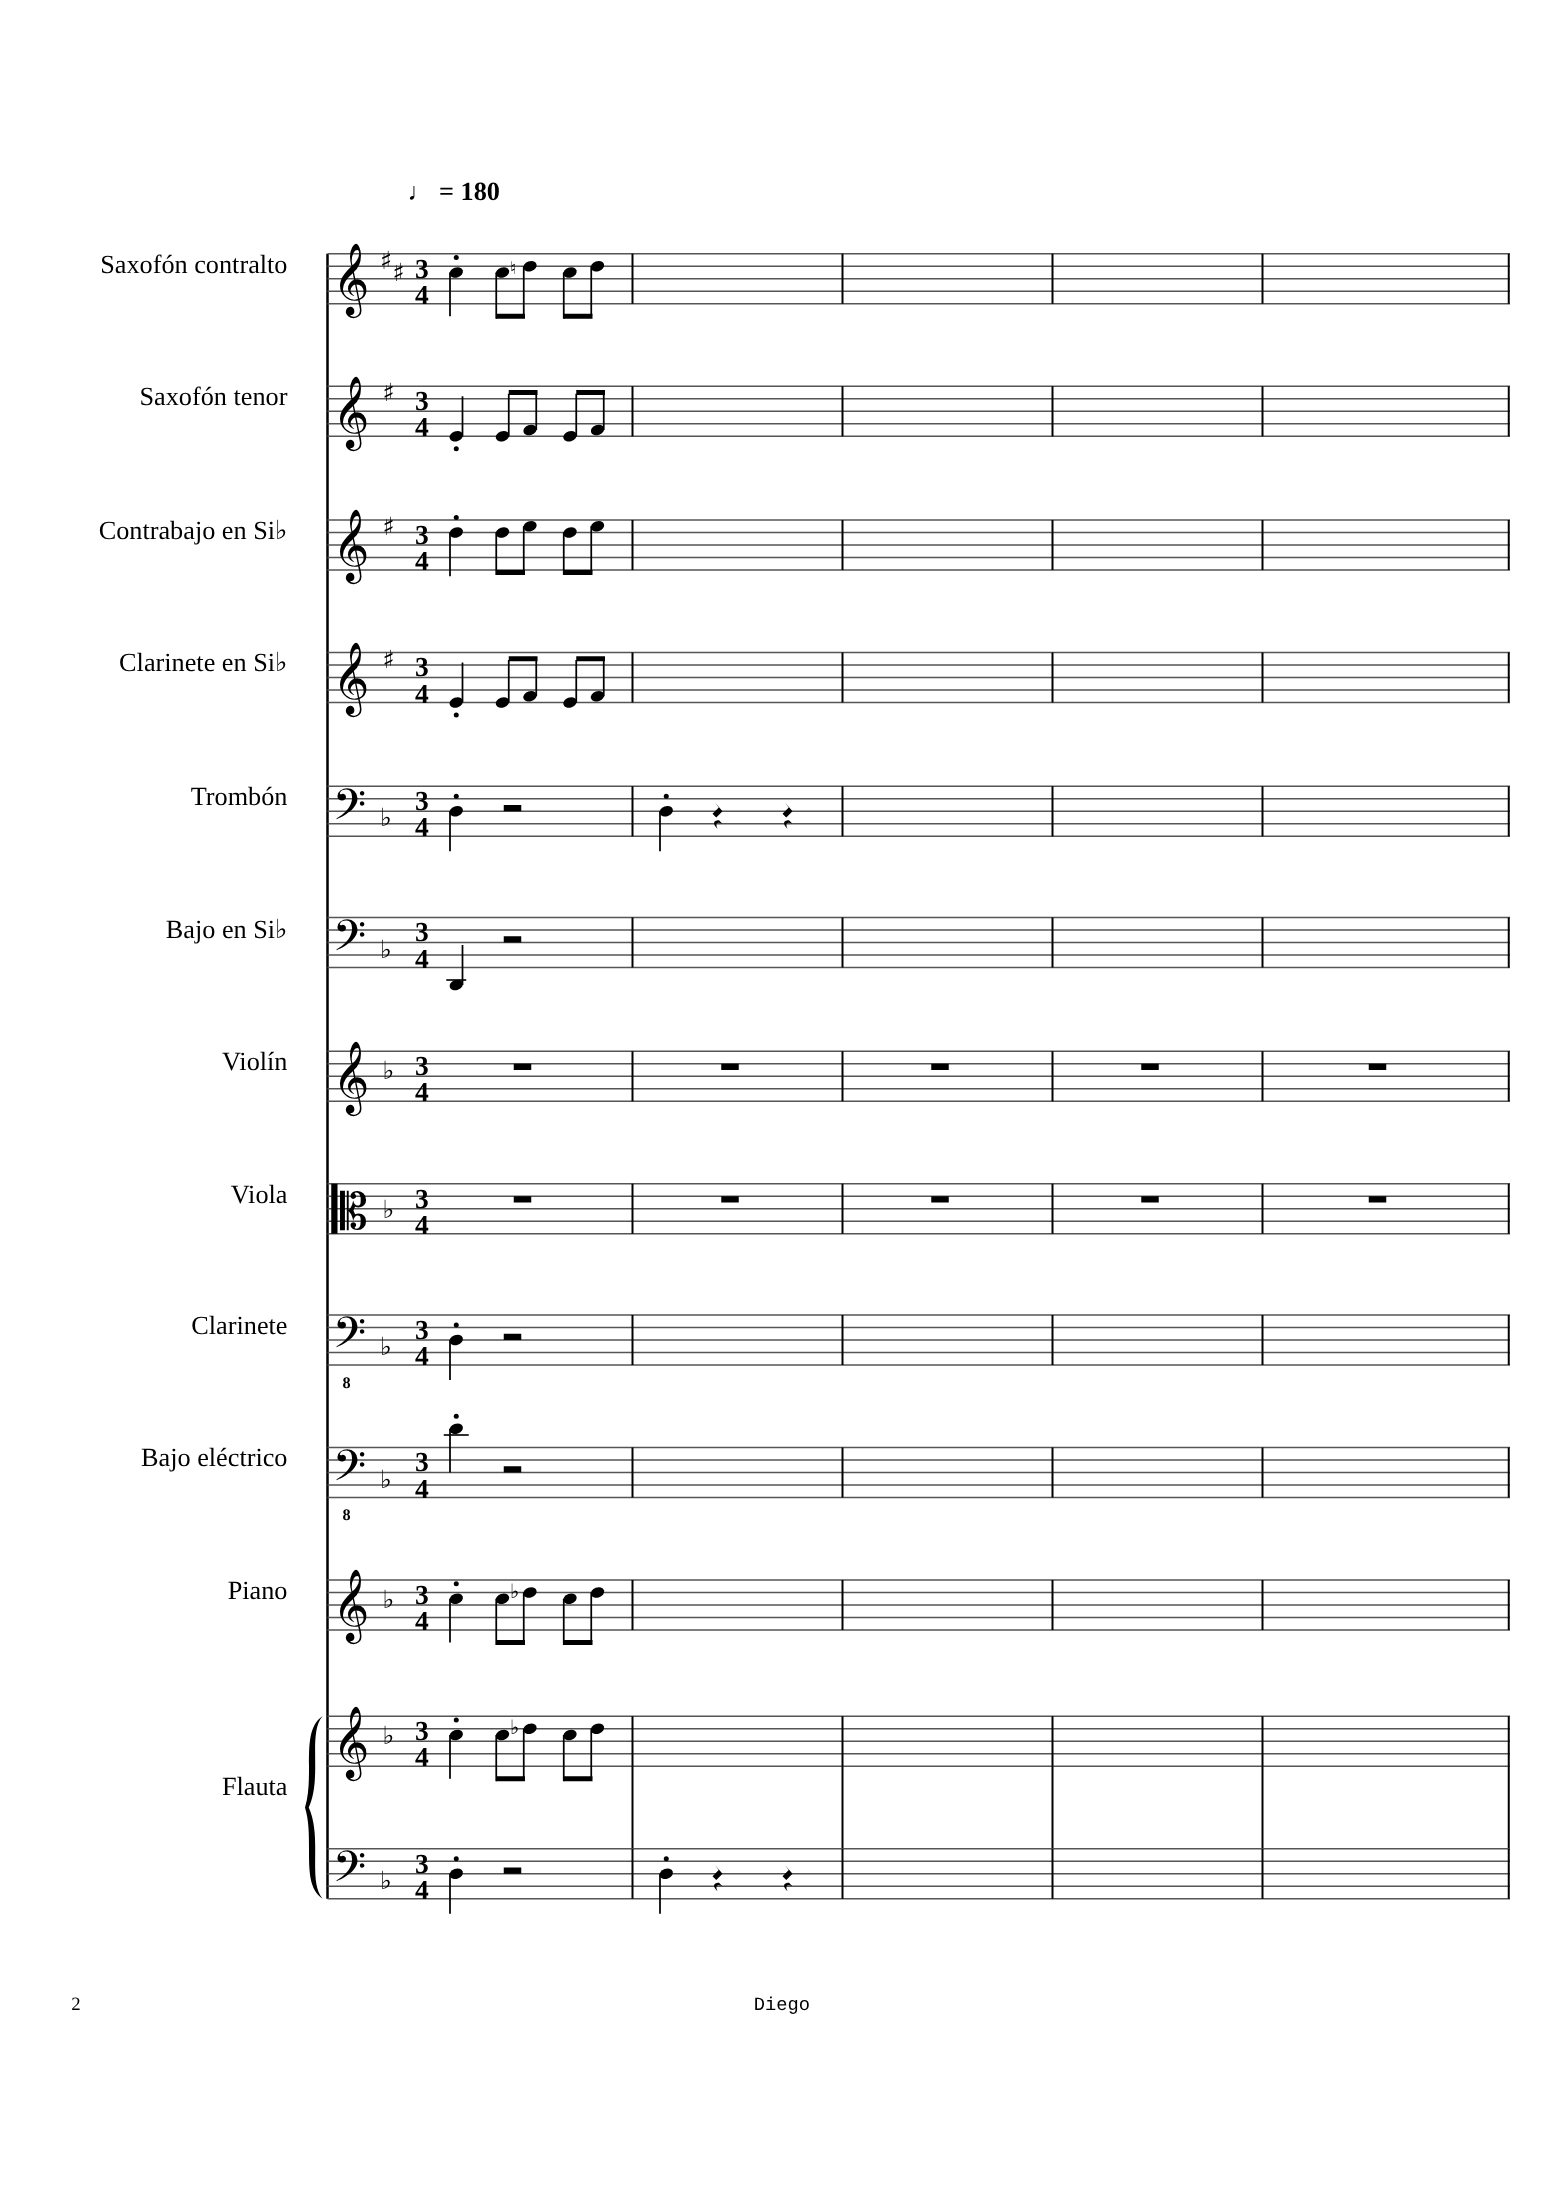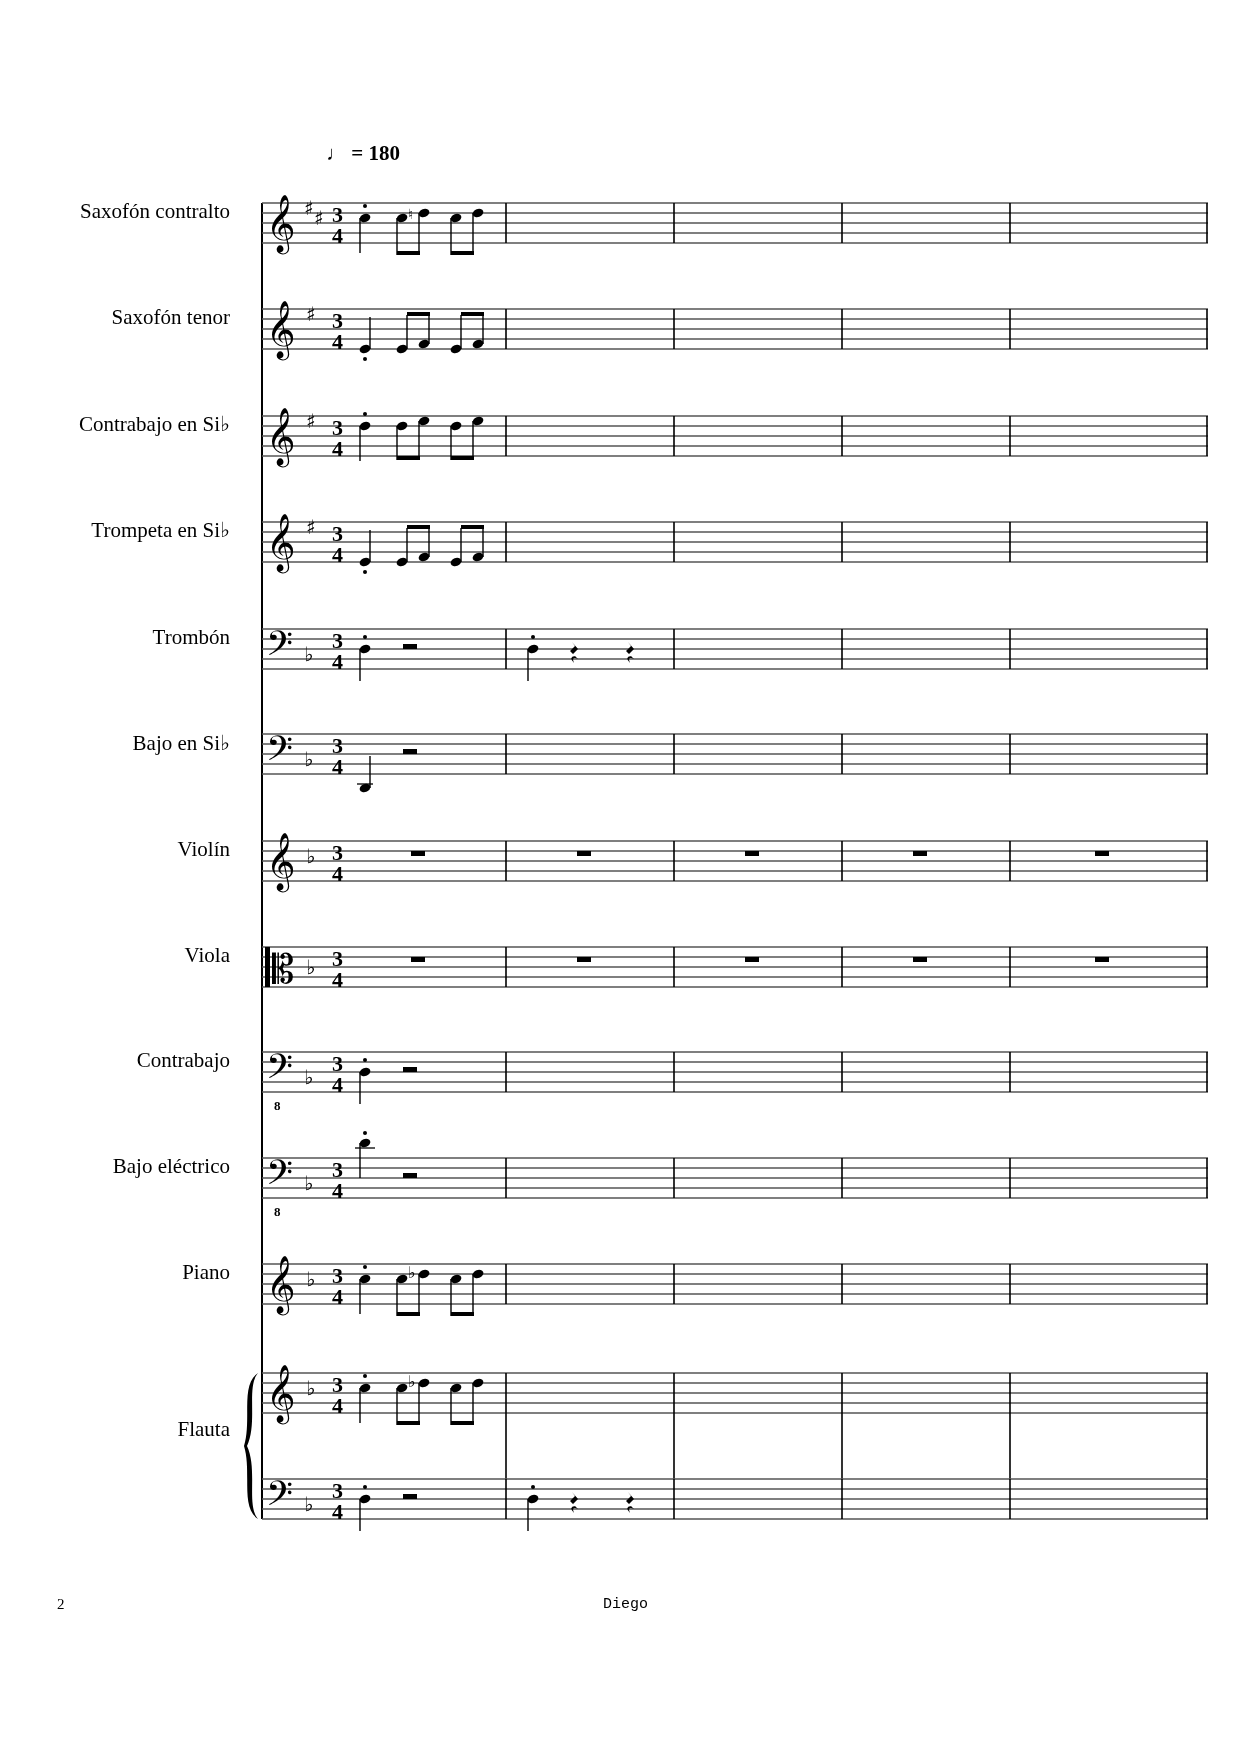--- a/index.html
+++ b/index.html
@@ -15,26 +15,26 @@
 <body>
 
 <div class="tempo">
   <span class="qn">♩</span>
   <span>= 180</span>
 </div>
 
 <div class="inst" style="top:199px">Saxofón contralto</div>
 <div class="inst" style="top:305px">Saxofón tenor</div>
 <div class="inst" style="top:412px">Contrabajo en Si♭</div>
-<div class="inst" style="top:518px">Trompeta en Si♭</div>
+<div class="inst" style="top:518px">Clarinete en Si♭</div>
 <div class="inst" style="top:625px">Trombón</div>
 <div class="inst" style="top:731px">Bajo en Si♭</div>
 <div class="inst" style="top:837px">Violín</div>
 <div class="inst" style="top:943px">Viola</div>
-<div class="inst" style="top:1048px">Contrabajo</div>
+<div class="inst" style="top:1048px">Clarinete</div>
 <div class="inst" style="top:1154px">Bajo eléctrico</div>
 <div class="inst" style="top:1260px">Piano</div>
 <div class="inst" style="top:1417px">Flauta</div>
 
 <svg class="score" width="1240" height="1754" viewBox="0 0 1240 1754">
   <defs>
     <g id="staff5">
       <line x1="0" y1="0" x2="946" y2="0" stroke="#555" stroke-width="1.3"></line>
       <line x1="0" y1="10" x2="946" y2="10" stroke="#555" stroke-width="1.3"></line>
       <line x1="0" y1="20" x2="946" y2="20" stroke="#555" stroke-width="1.3"></line>

